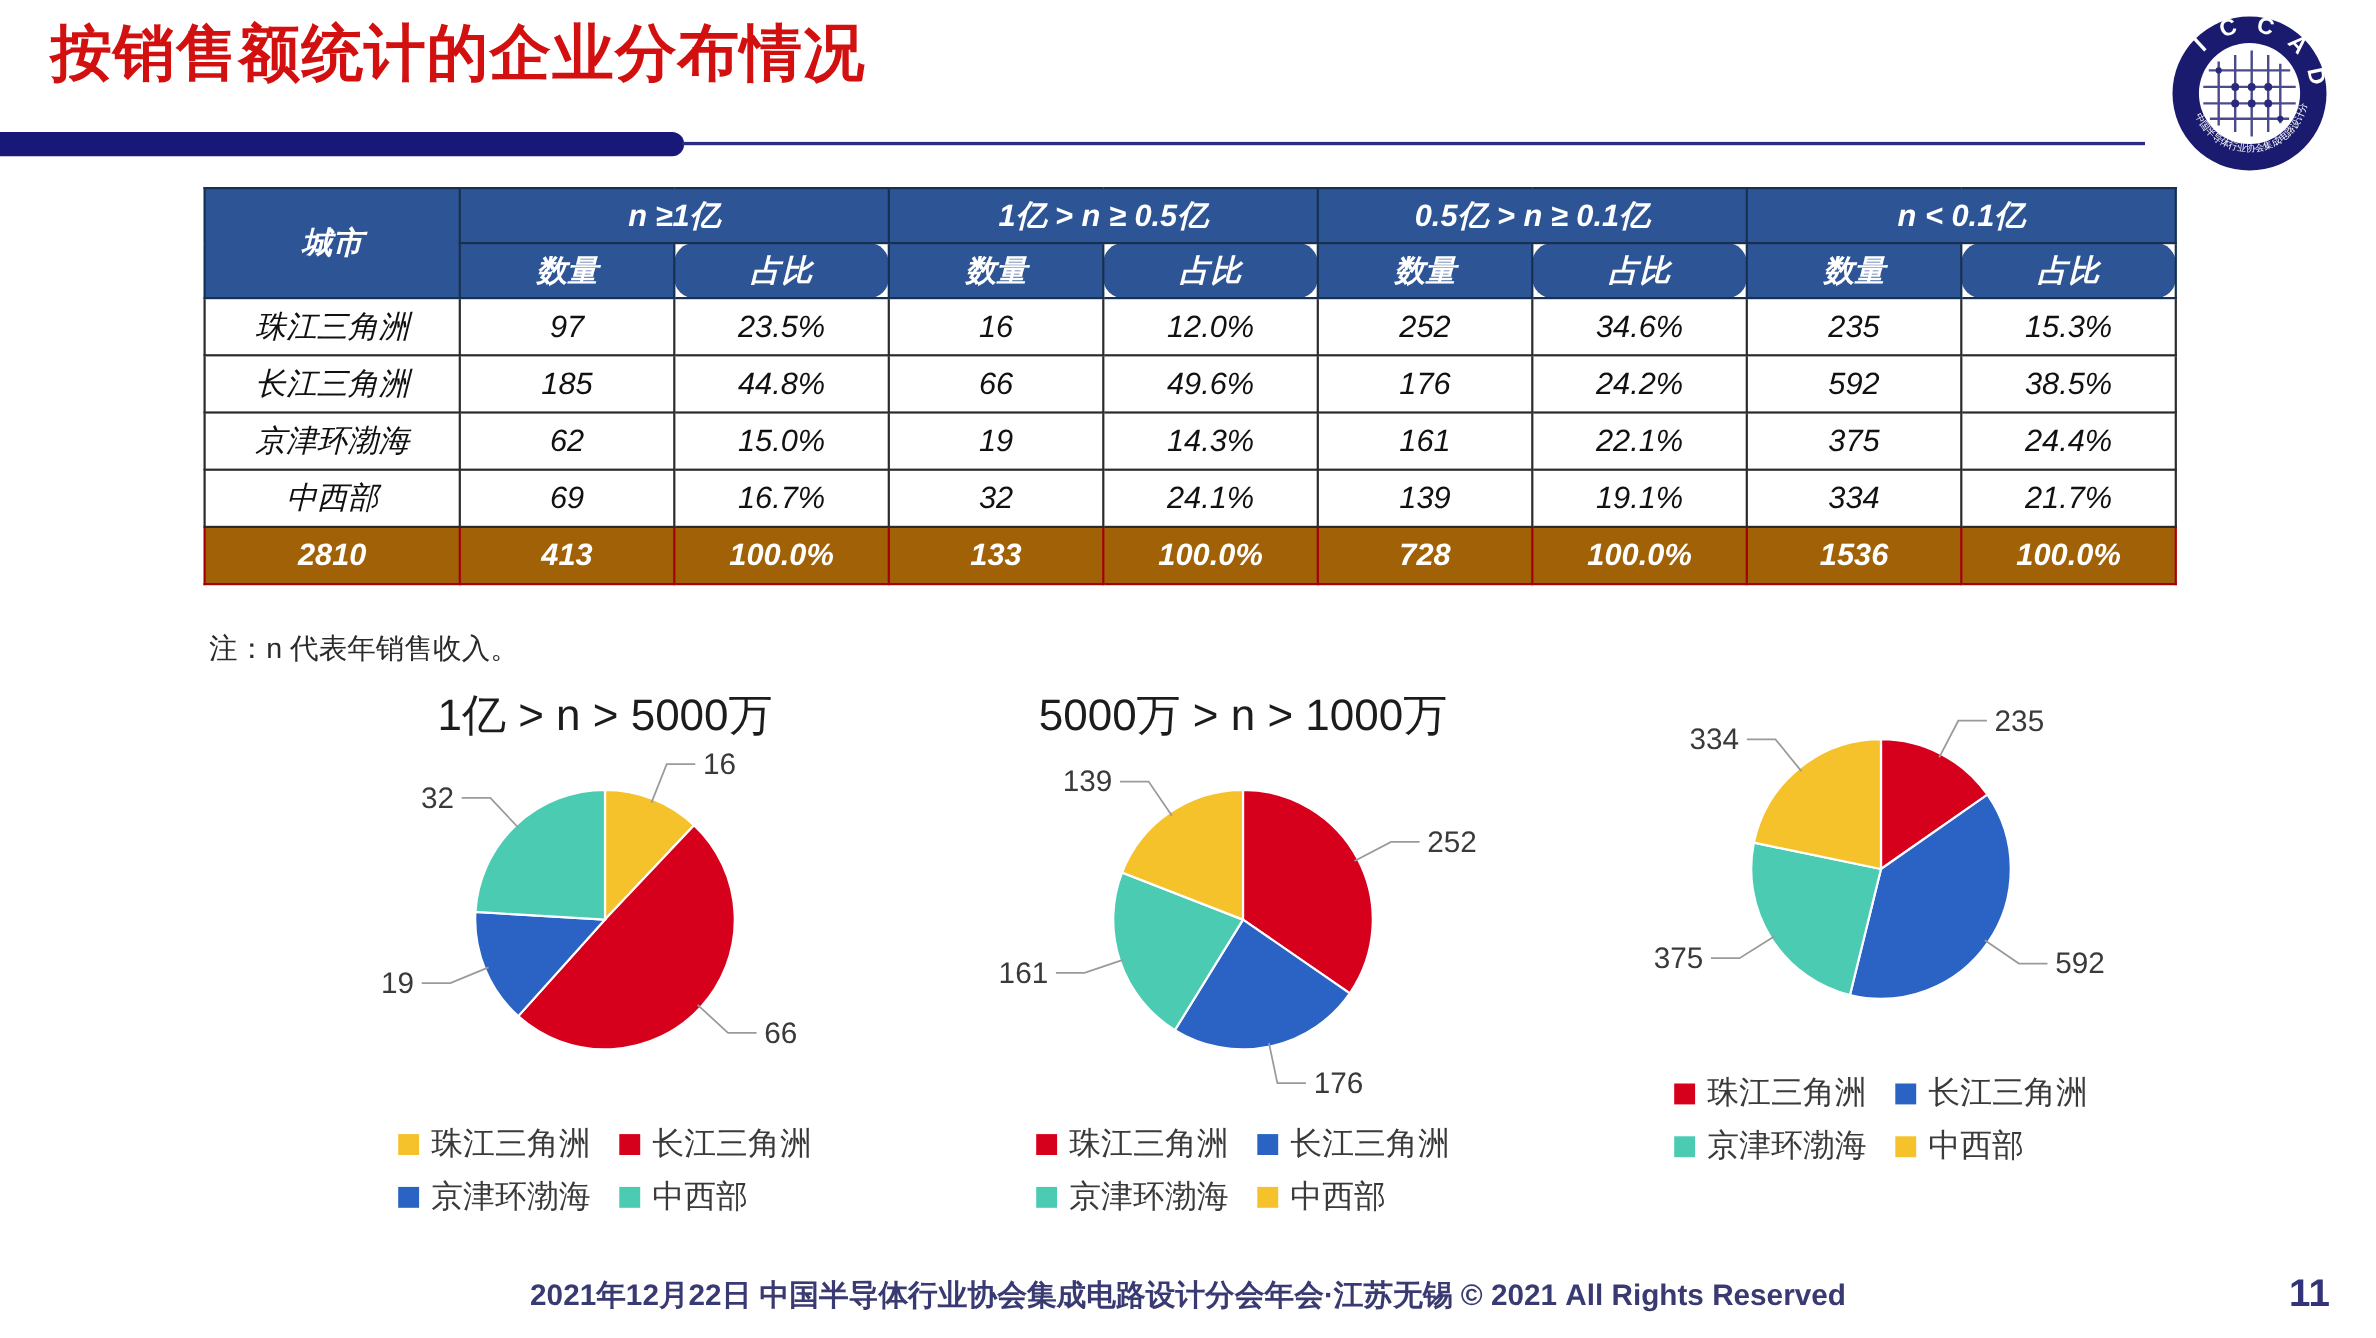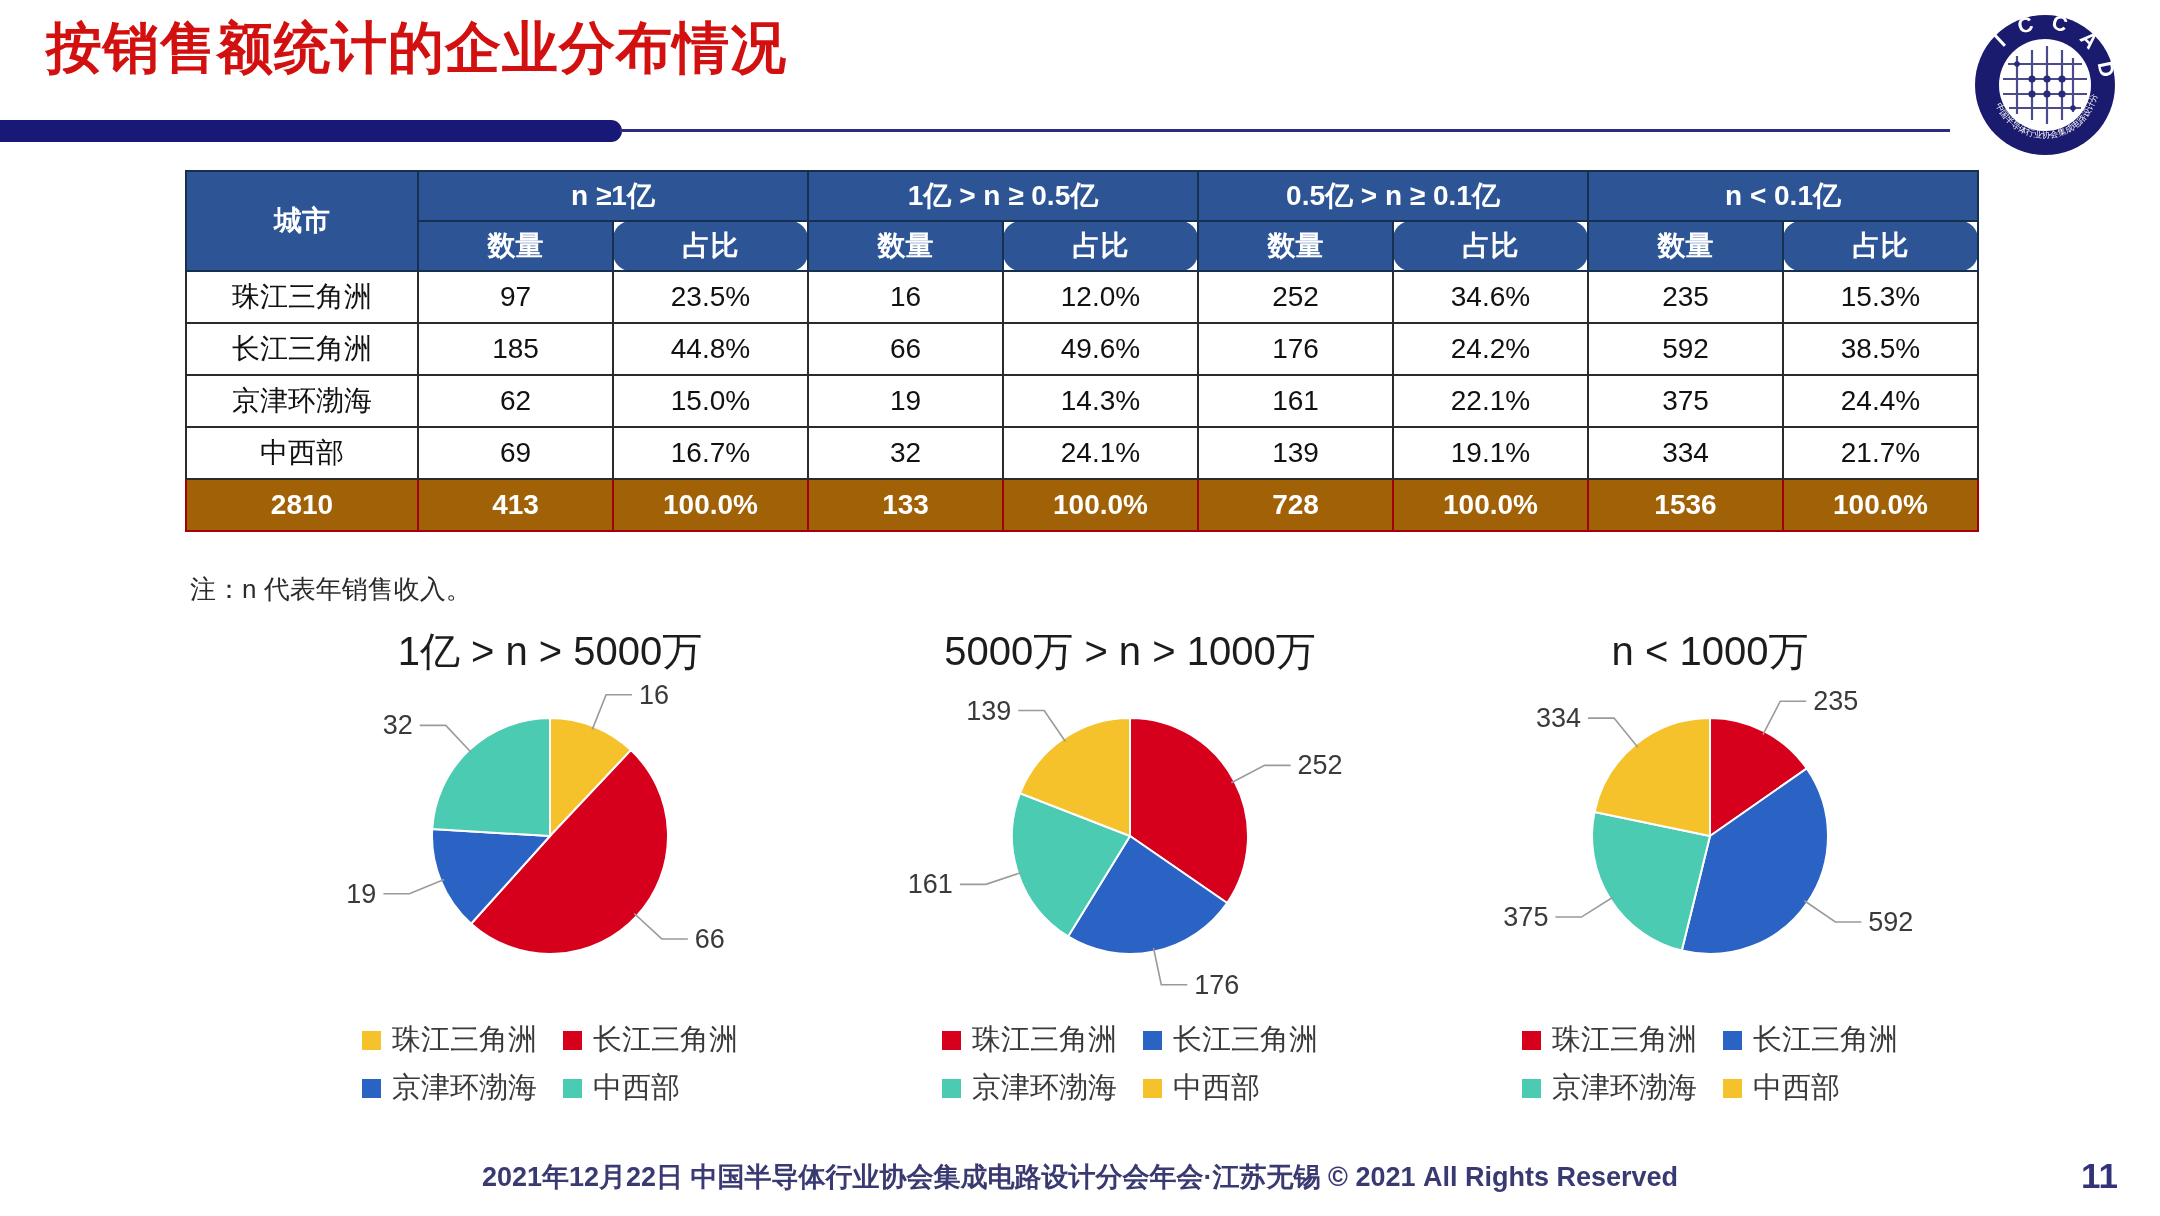--- a/index.html
+++ b/index.html
@@ -57,20 +57,21 @@
 
   
   #stats-table {
     position: absolute;
     left: 185px;
     top: 170px;
     width: 1794px;
     border-collapse: collapse;
     table-layout: fixed;
     font-size: 27px;
+    font-style: italic;
   }
   #stats-table th, #stats-table td {
     border: 2px solid #2b2b2b;
     text-align: center;
     padding: 0;
     height: 48px;
     font-weight: normal;
   }
   #stats-table thead th {
     background: #2d5596;
@@ -365,21 +366,20 @@
         <span>京津环渤海</span>
       </div>
       <div class="legend-item">
         <span class="legend-swatch" style="background: rgb(245, 194, 44);"></span>
         <span>中西部</span>
       </div>
     </div>
 </div>
 
 <div class="chart-block" id="chart-block-2">
-  <div class="chart-title">n &lt; 1000万</div>
   <div class="pie-wrap">
       <svg width="600" height="330" viewBox="0 0 600 330" class="pie-svg">
         <path d="M 300 160 L 300 42 A 118 118 0 0 1 396.75213837849014 92.44984293734394 Z" fill="#d6001c" stroke="#ffffff" stroke-width="2"></path>
         <polyline points="352.9209521452994,58.50879632187363 370.27769287161897,25.222235199412836 396.27769287161897,25.222235199412836" fill="none" stroke="#9a9a9a" stroke-width="1.6"></polyline>
         <text x="403.27769287161897" y="34.222235199412836" text-anchor="start" font-size="27" fill="#3a3a3a" font-family="Liberation Sans, sans-serif">235</text>
         <path d="M 300 160 L 396.75213837849014 92.44984293734394 A 118 118 0 0 1 271.79680427695126 274.5800146230022 Z" fill="#2a63c4" stroke="#ffffff" stroke-width="2"></path>
         <polyline points="394.382491596774,224.75366306229236 425.33757402332384,245.9912352391092 451.33757402332384,245.9912352391092" fill="none" stroke="#9a9a9a" stroke-width="1.6"></polyline>
         <text x="458.33757402332384" y="254.9912352391092" text-anchor="start" font-size="27" fill="#3a3a3a" font-family="Liberation Sans, sans-serif">592</text>
         <path d="M 300 160 L 271.79680427695126 274.5800146230022 A 118 118 0 0 1 184.4595452481364 136.03328733988405 Z" fill="#4ccbb3" stroke="#ffffff" stroke-width="2"></path>
         <polyline points="203.17301716389056,221.03791440453847 171.41620311821913,241.05681451589942 145.41620311821913,241.05681451589942" fill="none" stroke="#9a9a9a" stroke-width="1.6"></polyline>

